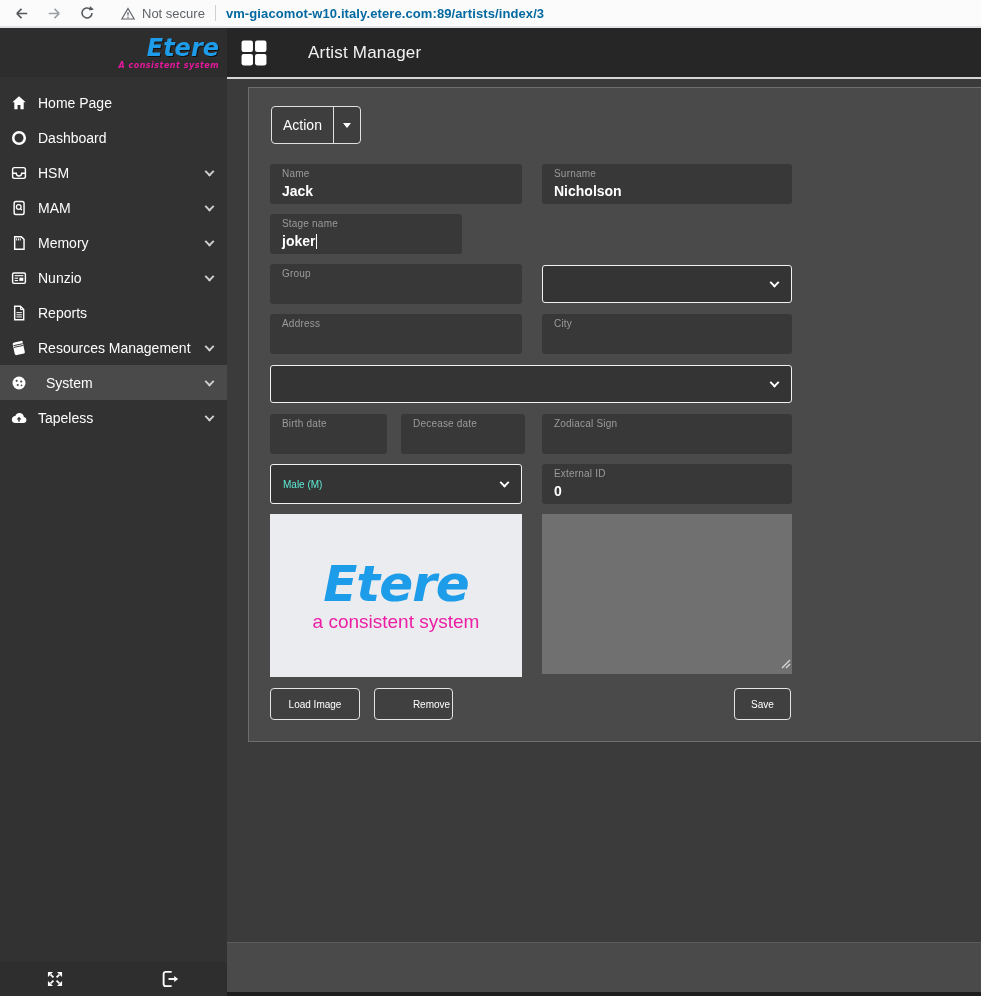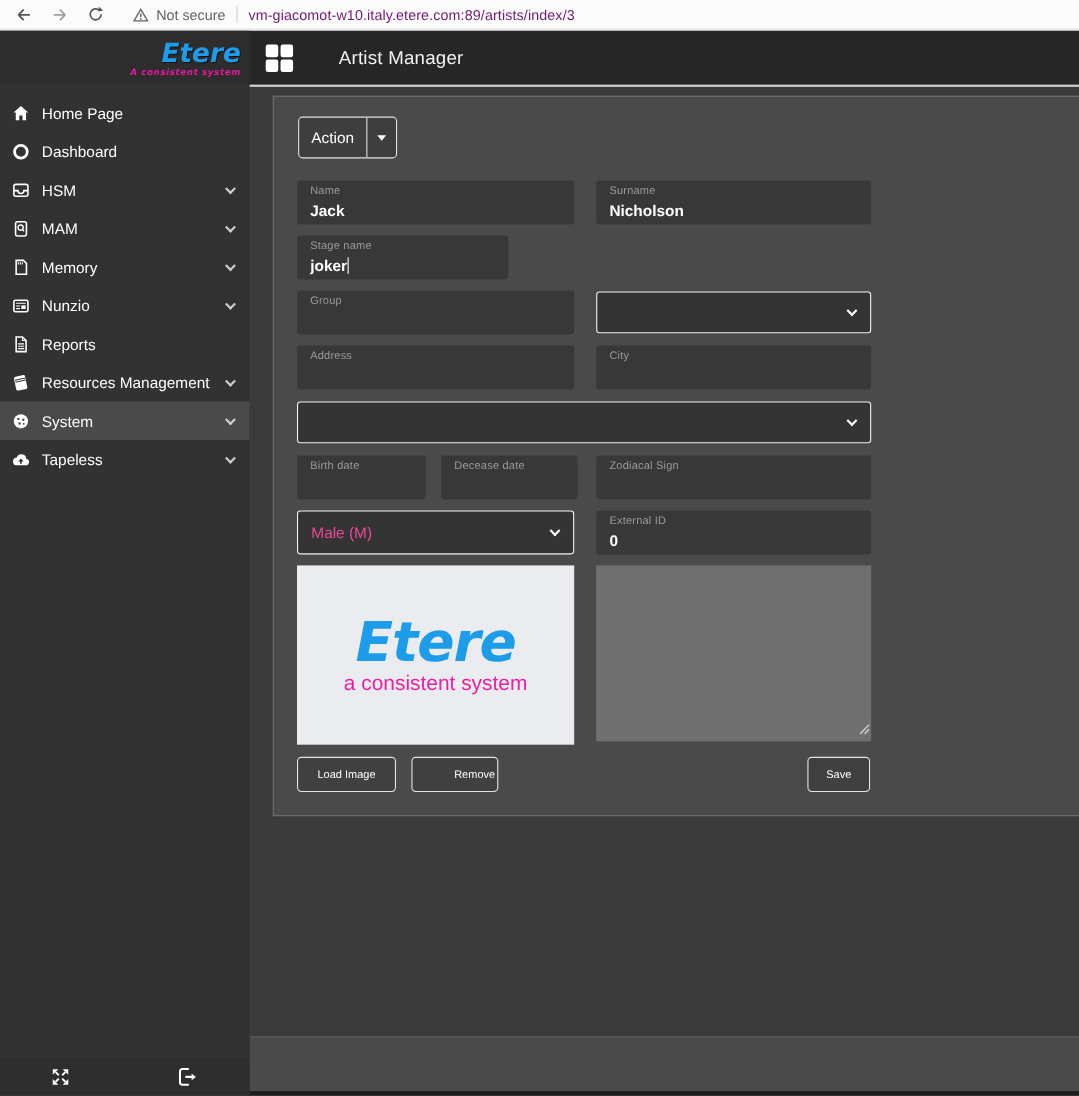--- a/index.html
+++ b/index.html
@@ -6,37 +6,37 @@
   html,body { width:981px; height:996px; }
   body { font-family:"Liberation Sans", sans-serif; background:#3b3b3b; overflow:hidden; position:relative; }
 
   
   .browser-bar{ position:absolute; top:0; left:0; width:981px; height:28px; background:#fbfbfb;
     border-bottom:2px solid #e3e3e8; display:flex; align-items:center; }
   .nav-btn{ width:24px; height:24px; display:flex; align-items:center; justify-content:center; margin-left:9px; cursor:pointer; }
   .omnibox{ display:flex; align-items:center; margin-left:22px; height:22px; }
   .omnibox .sec-label{ font-size:13px; color:#5f6368; margin-left:7px; }
   .omnibox .divider{ width:1px; height:16px; background:#d0d0d4; margin:0 10px; }
-  .omnibox .url{ font-size:13px; color:#701a75; letter-spacing:.1px; cursor:text; }
+  .omnibox .url{ font-size:13px; color:#0369a1; letter-spacing:.1px; cursor:text;font-weight:bold; }
 
   
   .app{ position:absolute; top:28px; left:0; width:981px; height:968px; display:flex; }
 
   
   .sidebar{ width:227px; background:#323232; position:relative; flex:none; }
   .side-logo{ height:49px; background:#2d2d2d; display:flex; flex-direction:column; align-items:flex-end;
     justify-content:center; padding-right:8px; cursor:pointer; }
   .side-logo .lg-title{ font-family:"DejaVu Sans", sans-serif; font-weight:bold; font-style:italic;
     color:#1e9ce9; font-size:24px; line-height:24px; text-shadow:1px 1px 0 #111; }
   .side-logo .lg-sub{ font-family:"DejaVu Sans", sans-serif; font-weight:bold; font-style:italic;
     color:#e5189d; font-size:8px; margin-top:1px; letter-spacing:.5px; }
   .menu{ margin-top:8px; }
   .menu-item{ height:35px; display:flex; align-items:center; padding-left:8px; position:relative;
     color:#fdfdfd; font-size:14px; cursor:pointer; }
-  .menu-item.active{ background:#4a4a4a; }
+  .menu-item.active{ background:#4a4a4a;gap:8px; }
   .menu-item .mi-icon{ width:22px; display:flex; justify-content:center; }
   .menu-item .mi-label{ margin-left:8px; white-space:nowrap; }
   .chev{ position:absolute; right:14px; top:50%; width:7px; height:7px; border-right:2px solid #cfcfcf;
     border-bottom:2px solid #cfcfcf; transform:translateY(-70%) rotate(45deg); }
   .side-footer{ position:absolute; bottom:0; left:0; width:100%; height:34px; background:#2e2e2e;
     display:flex; align-items:center; }
   .foot-ic{ width:22px; height:22px; cursor:pointer; }
   .foot-ic.expand{ margin-left:44px; }
   .foot-ic.signout{ margin-left:93px; }
 
@@ -61,21 +61,21 @@
     border-top:5px solid #fff; }
 
   
   .field{ position:absolute; height:40px; background:#383838; border-radius:3px; cursor:text; }
   .field .f-label{ position:absolute; top:4px; left:12px; font-size:10px; font-weight:normal; color:#9b9b9b; letter-spacing:.2px; }
   .field .f-value{ position:absolute; top:19px; left:12px; font-size:14px; font-weight:600; color:#fff; }
   .text-caret{ display:inline-block; width:1px; height:15px; background:#fff; margin-left:1px; vertical-align:-3px; }
 
   
   .sel{ position:absolute; background:#343434; border:1px solid #f2f2f2; border-radius:3px; cursor:pointer; }
-  .sel .sel-value{ position:absolute; left:12px; top:50%; transform:translateY(-50%); color:#ec4899; font-size:14px; }
+  .sel .sel-value{ position:absolute; left:12px; top:50%; transform:translateY(-50%); color:#5eead4; font-size:10px; }
   .sel .sel-chev{ position:absolute; right:13px; top:50%; width:7px; height:7px; border-right:2px solid #fff;
     border-bottom:2px solid #fff; transform:translateY(-70%) rotate(45deg); }
 
   
   .img-box{ position:absolute; left:21px; top:426px; width:252px; height:163px; background:#ebecf0;
     display:flex; flex-direction:column; align-items:center; justify-content:center; }
   .img-box .im-title{ font-family:"DejaVu Sans", sans-serif; font-weight:bold; font-style:italic;
     color:#1d9ce9; font-size:50px; line-height:50px; letter-spacing:-1px; }
   .img-box .im-sub{ color:#ec1fa4; font-size:19px; margin-top:2px; }
   .notes{ position:absolute; left:293px; top:426px; width:250px; height:160px; background:#707070; cursor:text; }

